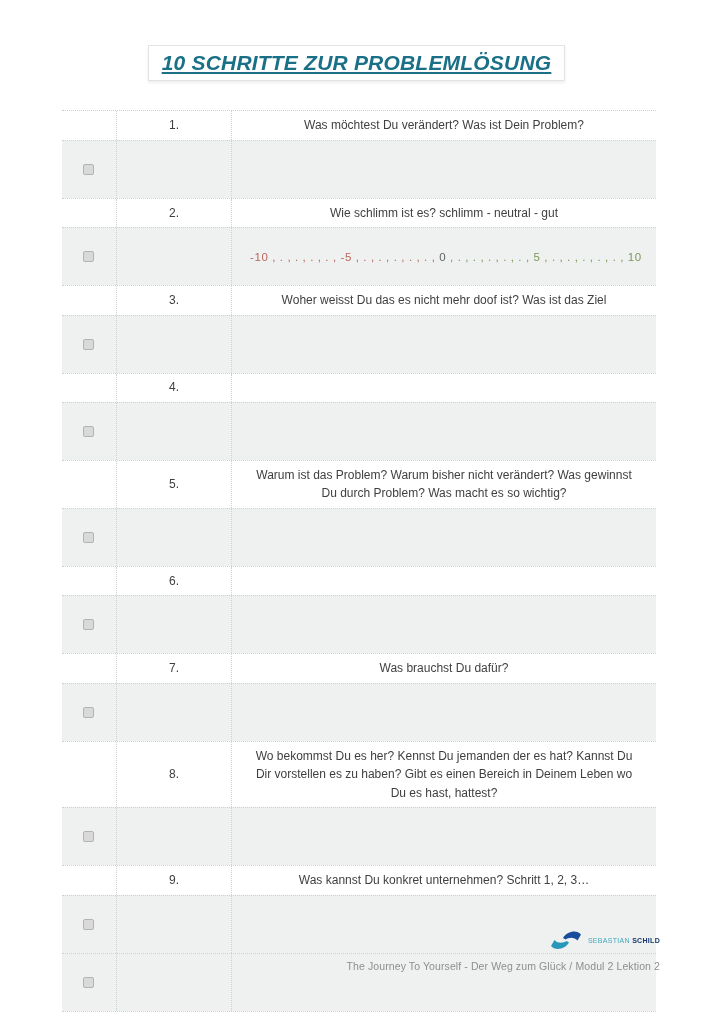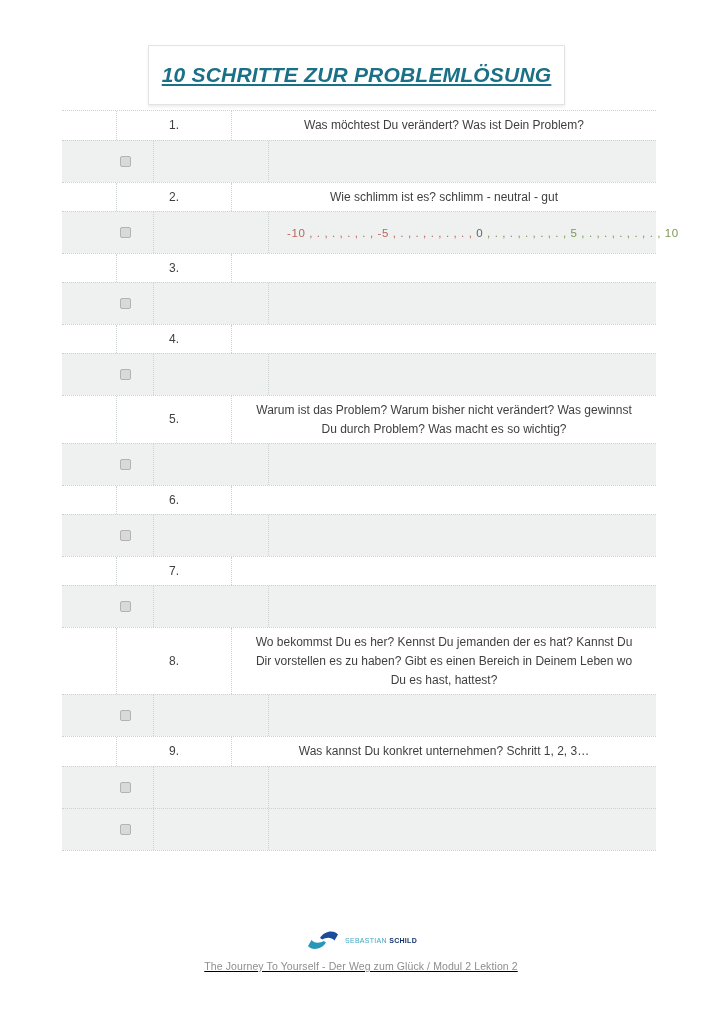--- a/index.html
+++ b/index.html
@@ -7,21 +7,21 @@
   body {
     width: 723px; height: 1024px;
     font-family: "Liberation Sans", sans-serif;
     position: relative;
     overflow: hidden;
   }
   
   .title-box {
     position: absolute;
     left: 148px; top: 45px;
-    width: 417px; height: 60px;
+    width: 417px; height: 36px;
     background: #ffffff;
     border: 1px solid #e3e3e3;
     box-shadow: 0 2px 3px rgba(0,0,0,0.07);
     display: flex; align-items: center; justify-content: center;
   }
   .title-text {
     font-size: 21px;
     font-weight: bold;
     font-style: italic;
     text-decoration: underline;
@@ -38,21 +38,21 @@
   }
   .row {
     display: grid;
     grid-template-columns: 55px 115px 1fr;
     border-top: 1px dotted #ccd3ce;
   }
   .c1 { border-right: 1px dotted #ccd3ce; display: flex; align-items: center; padding-left: 21px; }
   .c2 { border-right: 1px dotted #ccd3ce; display: flex; align-items: center; justify-content: center; }
   .c3 { display: flex; align-items: center; justify-content: center; text-align: center; padding: 5px 18px; }
   .row.q { background: #ffffff; min-height: 29px; }
-  .row.a { background: #eef1ef; height: 42px; padding-left: 37px; }
+  .row.a { background: #eef1ef; height: 58px; }
   .num, .question {
     font-size: 12px;
     color: #3f3f3f;
     line-height: 1.55;
   }
   .checkbox {
     width: 11px; height: 11px;
     background: #d9d9d9;
     border: 1px solid #b3b3b3;
     border-radius: 2px;
@@ -65,22 +65,21 @@
     white-space: nowrap;
   }
   .scale-neg { color: #b9675e; }
   .scale-zero { color: #5f6468; }
   .scale-pos { color: #7d9857; }
   
   .footer {
     position: absolute;
     left: 62px; top: 928px;
     width: 598px;
-    text-align: center;
-    text-decoration: underline;
+    text-align: right;
   }
   .brand {
     display: inline-flex;
     align-items: center;
     gap: 4px;
     margin-bottom: 7px;
   }
   .brand-text { font-size: 7px; letter-spacing: 0.3px; white-space: nowrap; }
   .brand-first { color: #43a7bd; font-weight: normal; }
   .brand-last { color: #15356f; font-weight: bold; }
@@ -133,20 +132,23 @@
     <div class="c3">
       <span class="scale-text"><span class="scale-neg">-10 , . , . , . , . , -5 , . , . , . , . , . , </span><span class="scale-zero">0</span><span class="scale-pos"> , . , . , . , . , . , 5 , . , . , . , . , . , 10</span></span>
     </div>
   </div>
 
   <div class="row q">
     <div class="c1"></div>
     <div class="c2">
         <span class="num">3.</span>
       </div>
+    <div class="c3">
+        <span class="question">Woher weisst Du das es nicht mehr doof ist?  Was ist das Ziel</span>
+      </div>
   </div>
   <div class="row a">
     <div class="c1">
         <span class="checkbox"></span>
       </div>
     <div class="c2"></div>
     <div class="c3"></div>
   </div>
 
   <div class="row q">
@@ -191,20 +193,23 @@
         <span class="checkbox"></span>
       </div>
     <div class="c2"></div>
     <div class="c3"></div>
   </div>
 
   <div class="row q">
     <div class="c1"></div>
     <div class="c2">
         <span class="num">7.</span>
+      </div>
+    <div class="c3">
+        <span class="question">Was brauchst Du dafür?</span>
       </div>
   </div>
   <div class="row a">
     <div class="c1">
         <span class="checkbox"></span>
       </div>
     <div class="c2"></div>
     <div class="c3"></div>
   </div>
 

